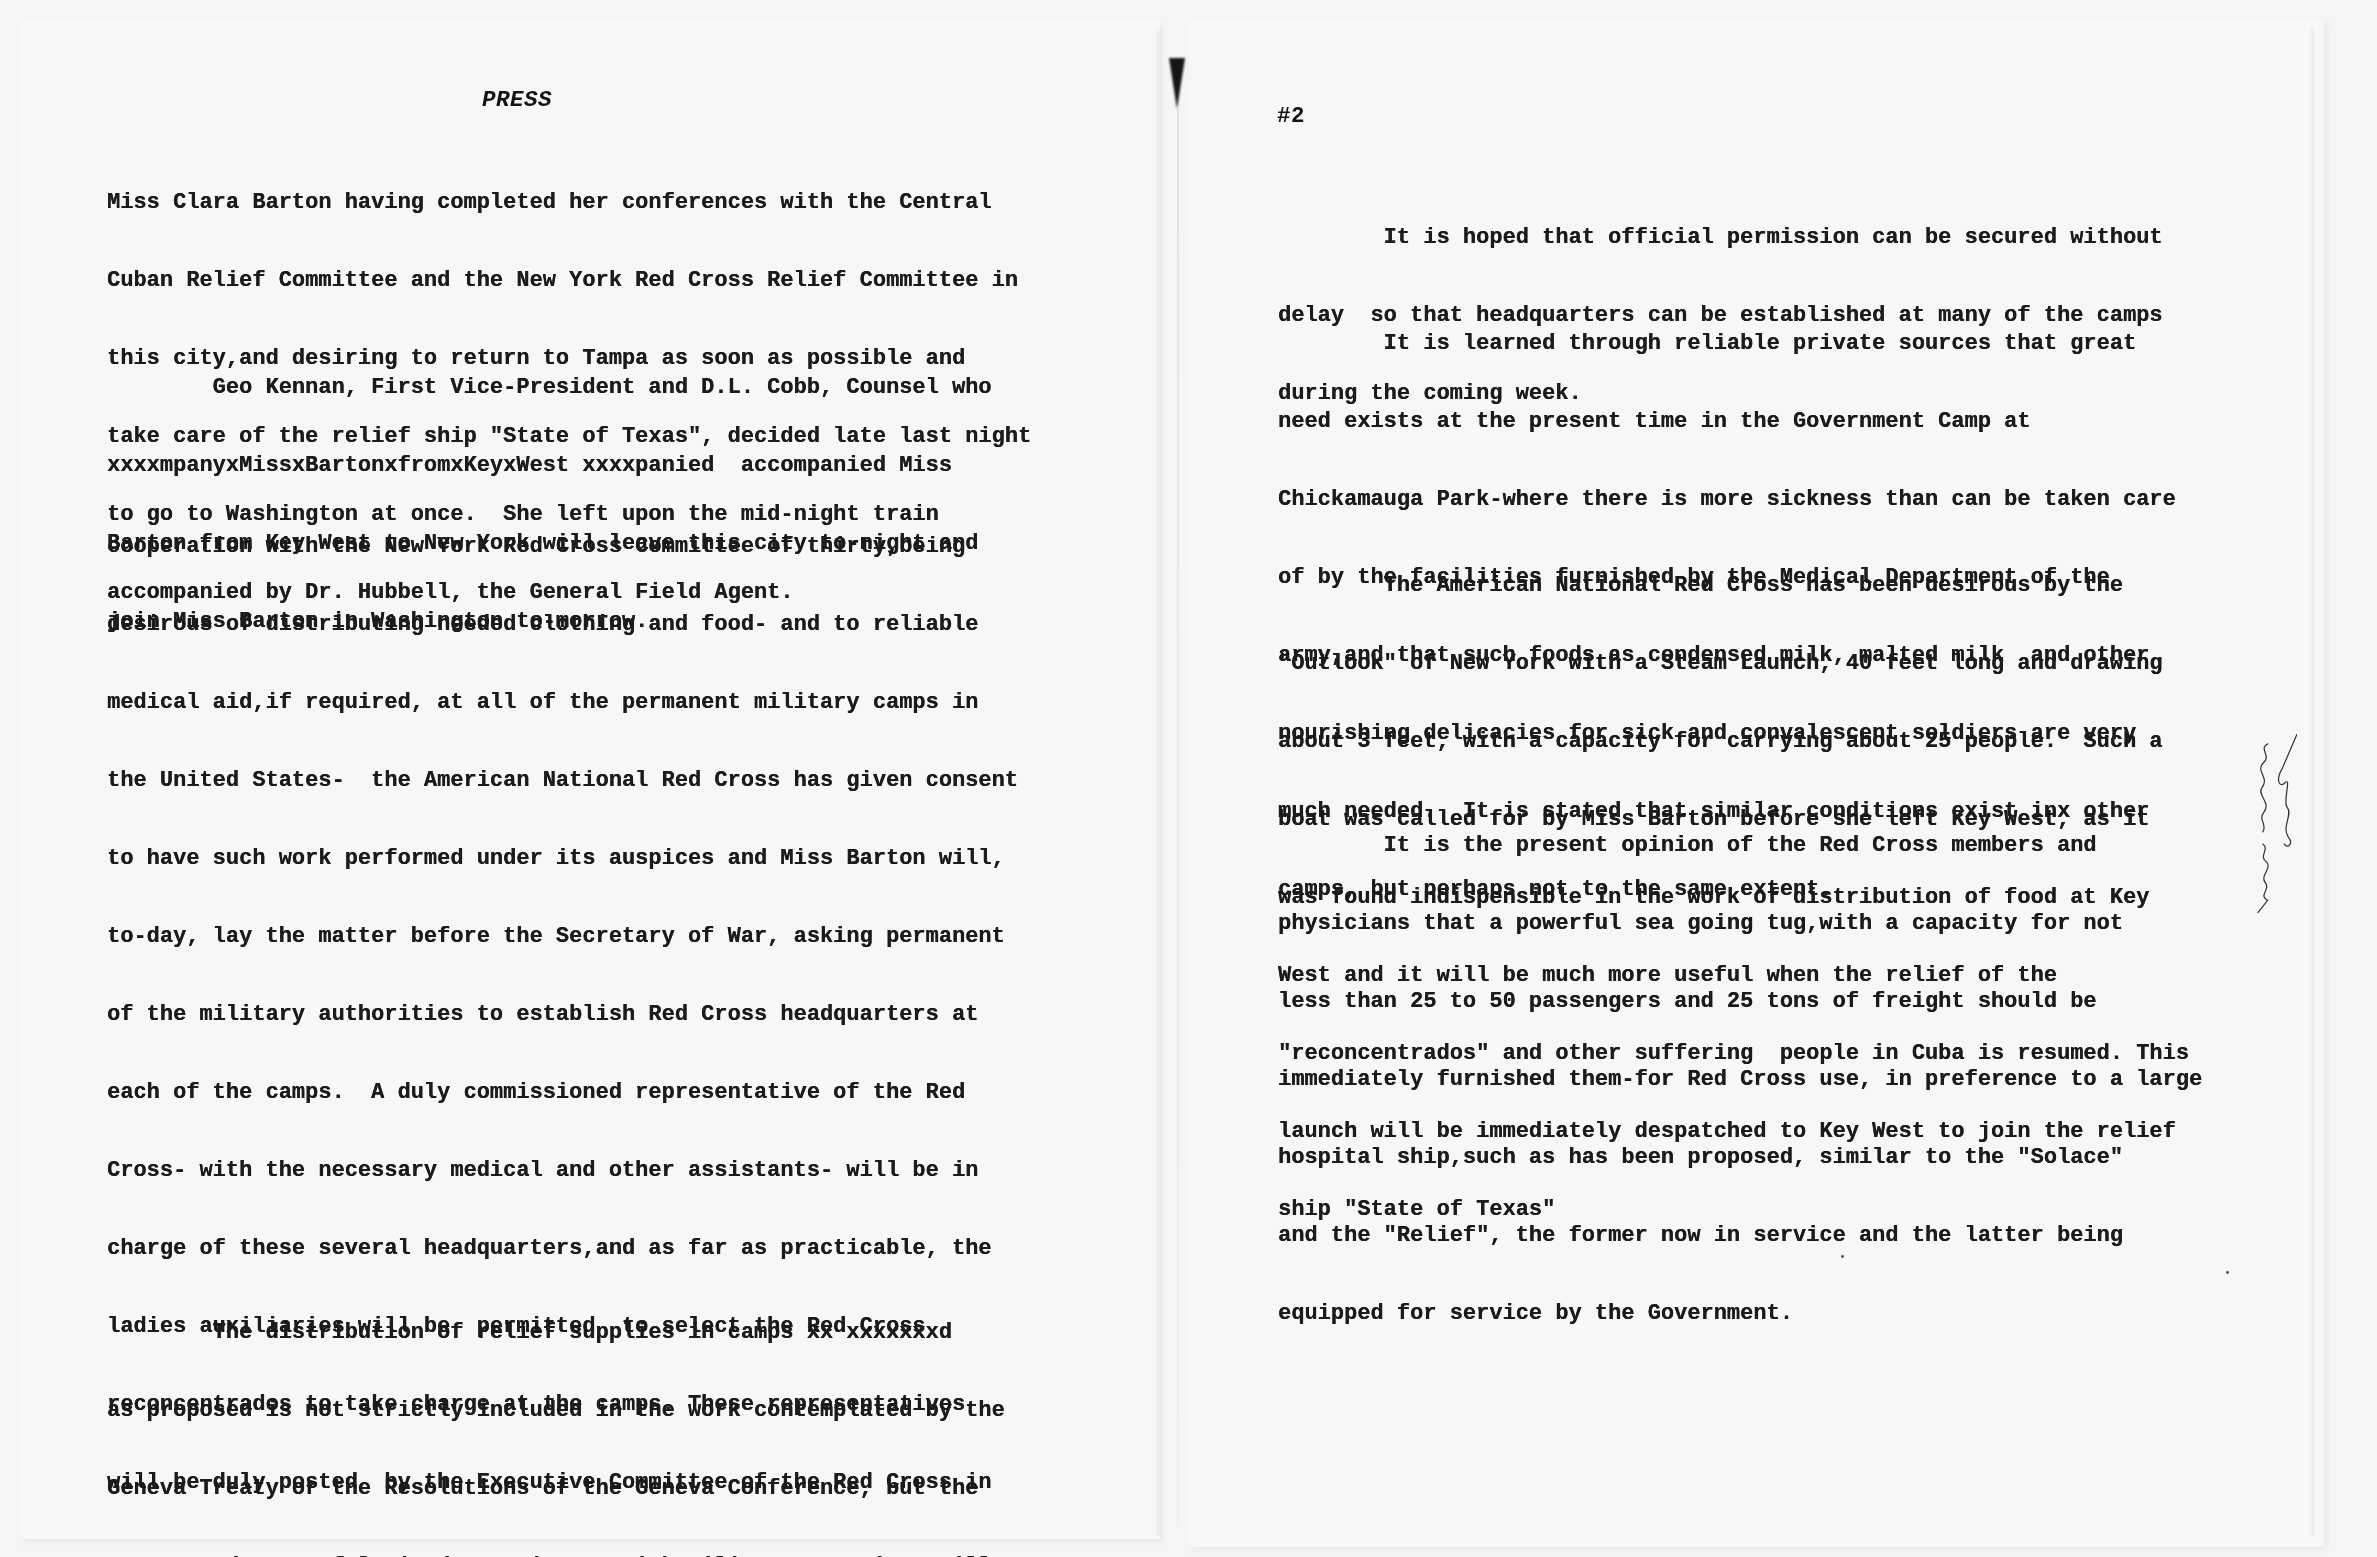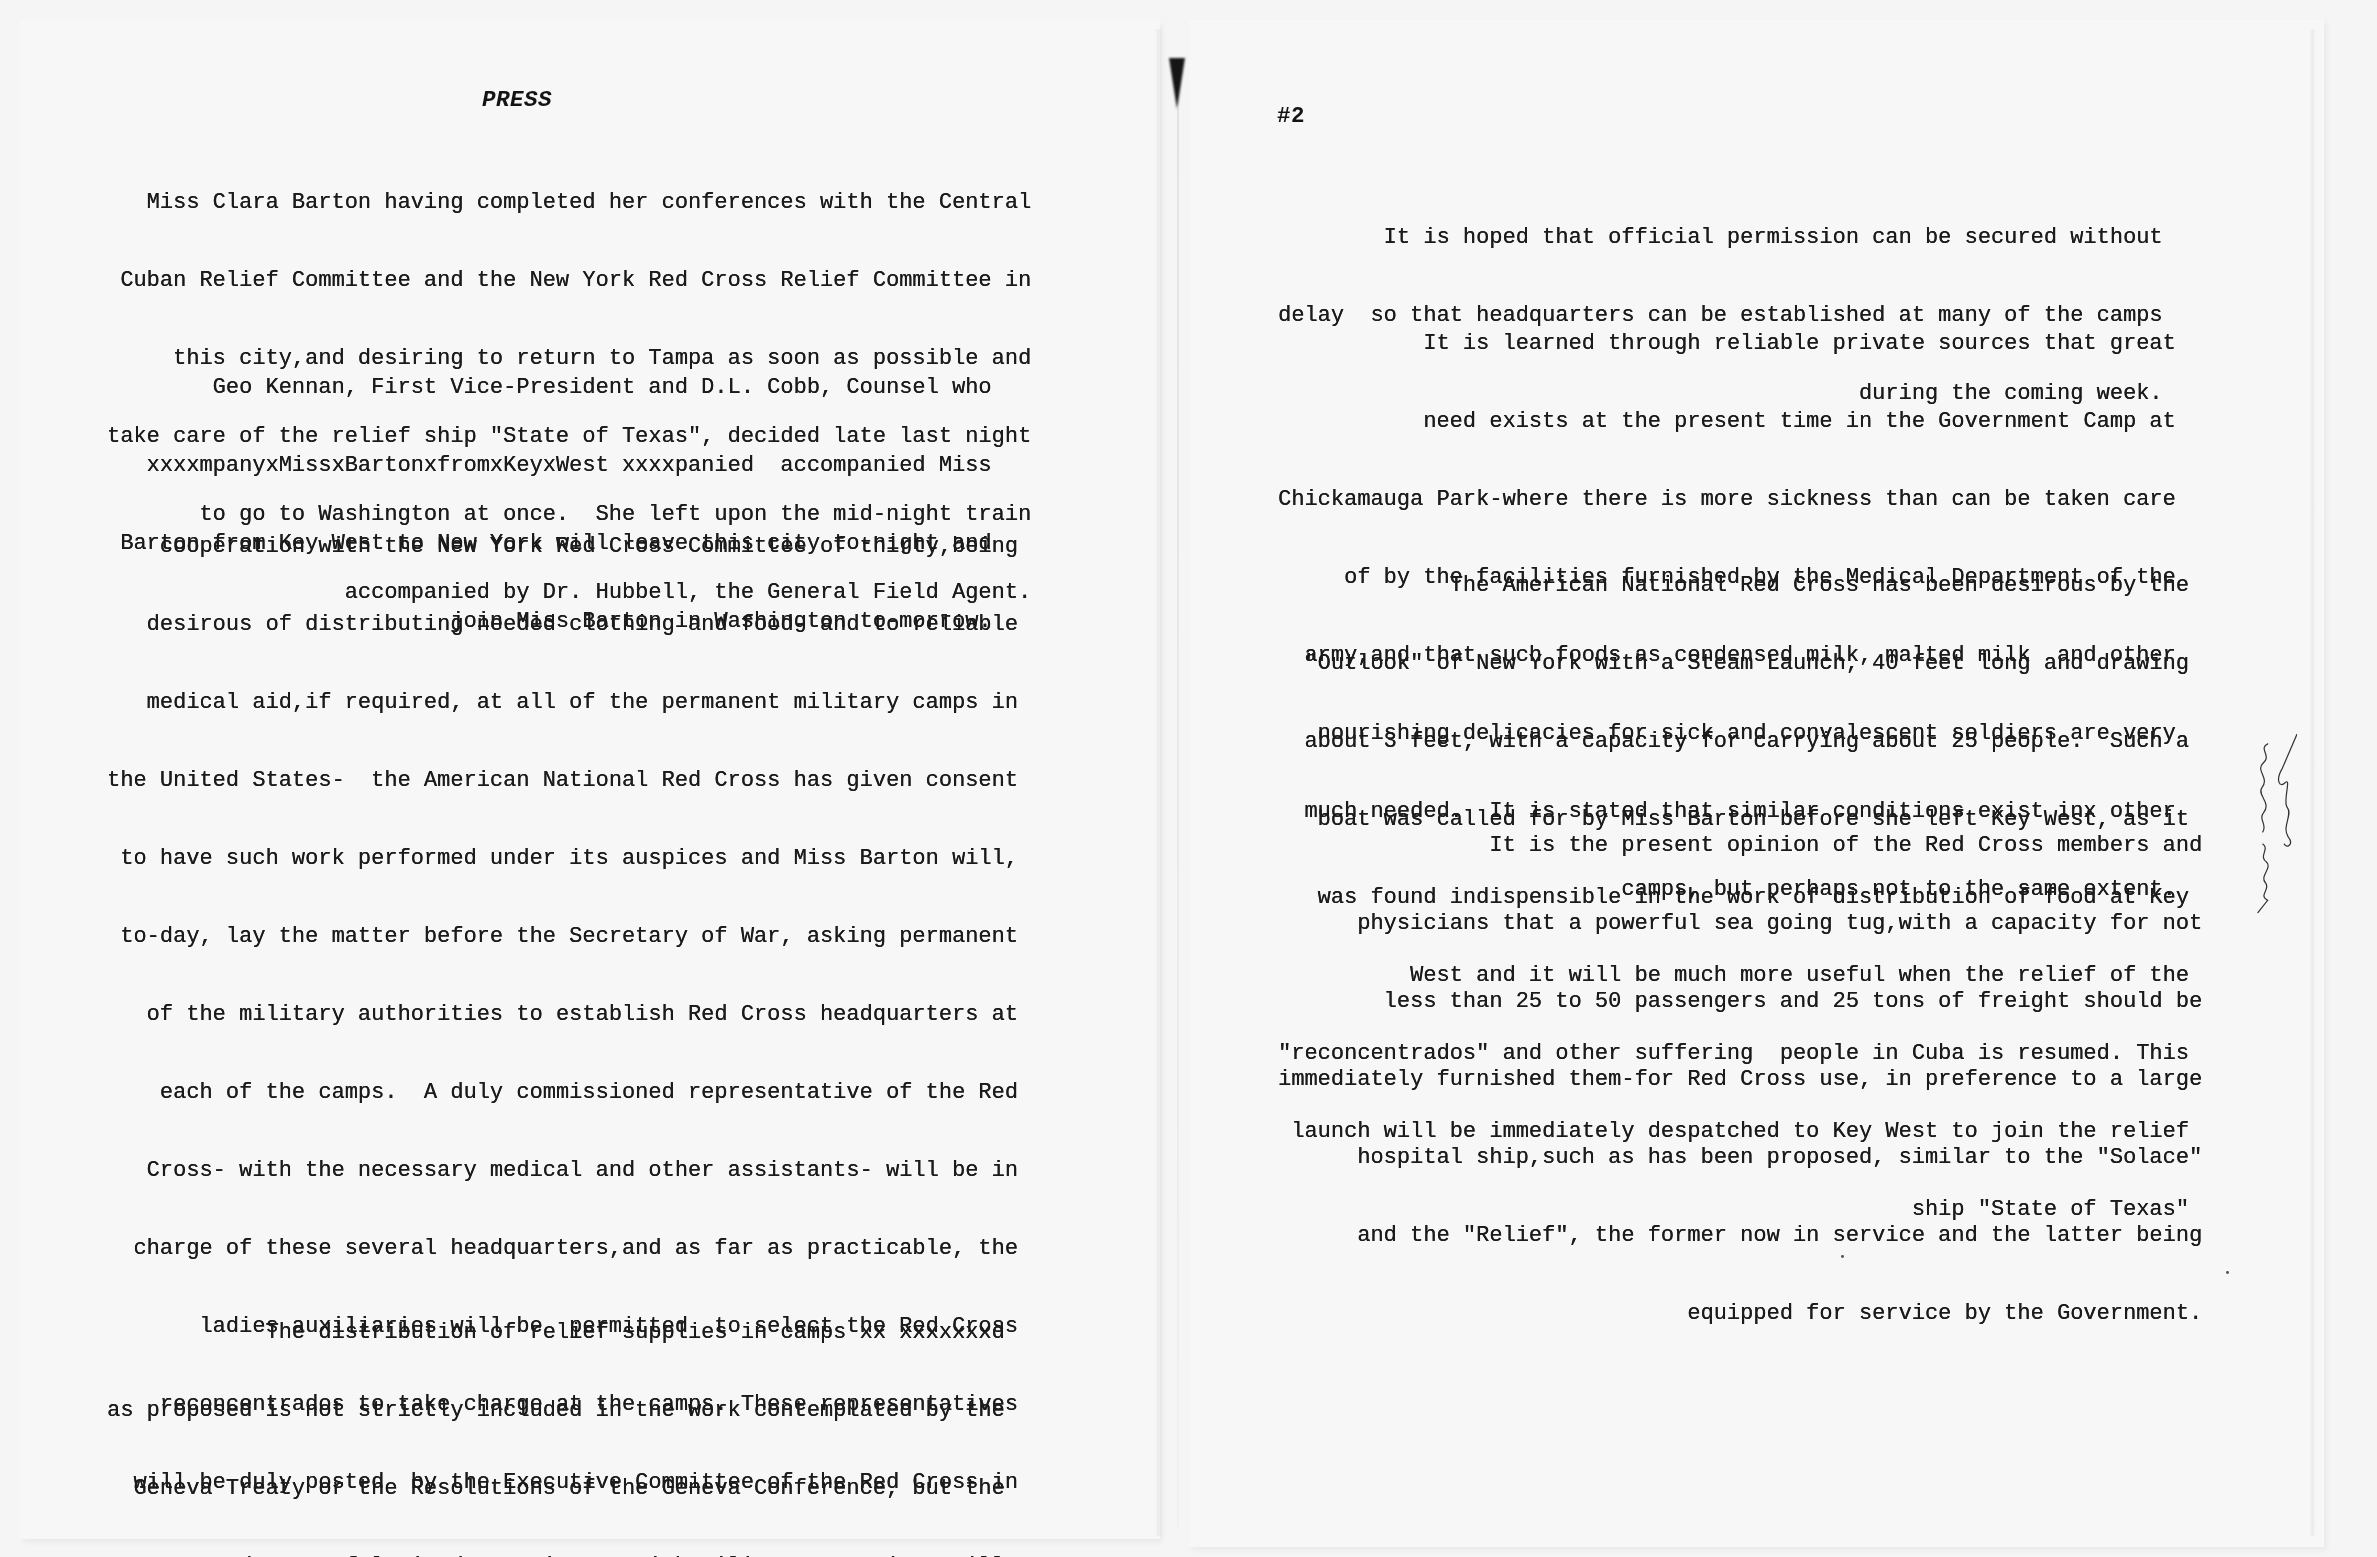--- a/index.html
+++ b/index.html
@@ -69,23 +69,22 @@
     letter-spacing: 0.5px;
     color: #141414;
   }
   .para {
     position: absolute;
     margin: 0;
     font-size: 22px;
     line-height: 26px;
     white-space: pre;
     color: #1b1b1b;
-    font-weight: normal;
+    font-weight: bold;
     text-shadow: 0.2px 0 0 #222;
-    text-align: right;
   }
   .para .line { display: block; }
   .margin-note {
     position: absolute;
     left: 2253px;
     top: 734px;
     width: 44px;
     height: 186px;
   }
   .speck {

